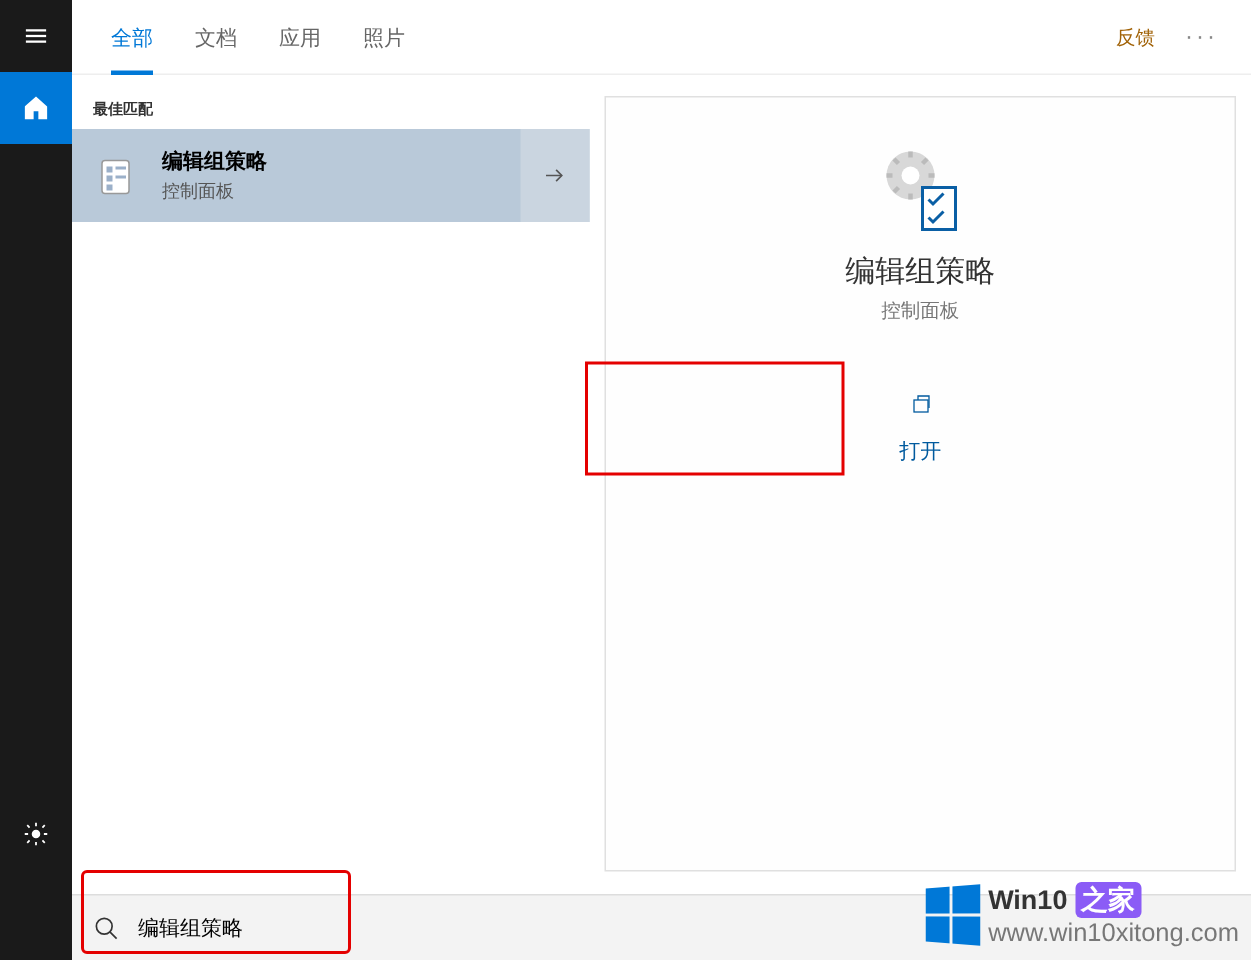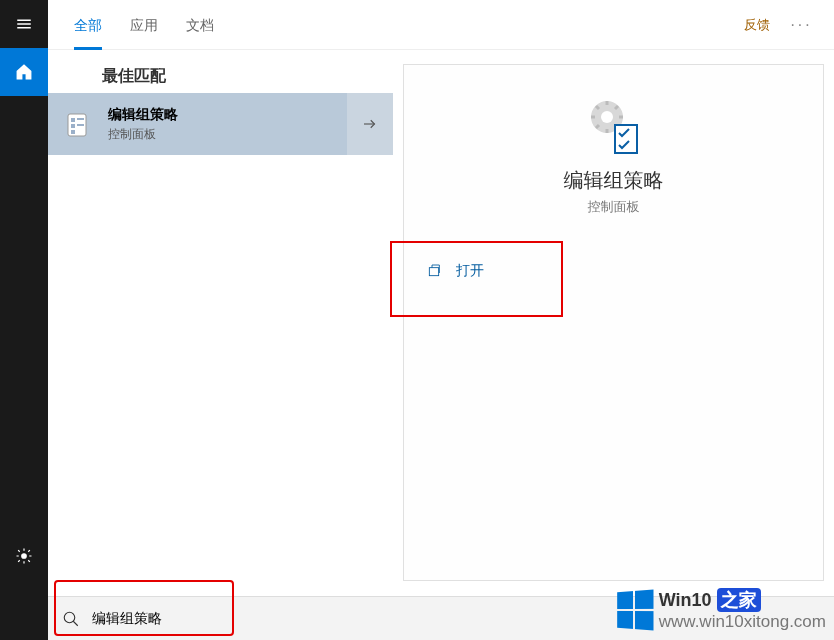--- a/index.html
+++ b/index.html
@@ -18,56 +18,56 @@
     .tab { padding: 0 14px; font-size: 14px; color: #666; cursor: pointer; height: 48px; line-height: 48px; position: relative; }
     .tab.active { color: #0078d7; }
     .tab.active::after { content: ""; position: absolute; bottom: -1px; left: 14px; right: 14px; height: 3px; background: #0078d7; }
     .tab-more { display: flex; align-items: center; gap: 4px; }
     .spacer { flex: 1; }
     .tab-right { font-size: 13px; color: #a16207; padding: 0 10px; cursor: pointer; }
     .tab-ellipsis { font-size: 16px; color: #888; padding: 0 10px; cursor: pointer; letter-spacing: 2px; }
     
     .content { display: flex; height: 545px; }
     .results { width: 345px; padding-top: 10px; }
-    .section-header { font-size: 16px; font-weight: bold; color: #333; padding: 6px 14px; margin-left: 40px; }
+    .section-header { font-size: 10px; font-weight: bold; color: #333; padding: 6px 14px; }
     .result-item { display: flex; align-items: center; height: 62px; padding: 0 12px; background: #b9c9d9; position: relative; cursor: pointer; }
     .result-icon { width: 36px; height: 36px; margin-right: 12px; display: flex; align-items: center; justify-content: center; }
     .result-icon svg { width: 32px; height: 32px; }
     .result-text { flex: 1; }
     .result-title { font-size: 14px; font-weight: bold; color: #000; }
     .result-sub { font-size: 12px; color: #555; margin-top: 2px; }
     .result-arrow { width: 46px; height: 62px; background: #cad5e0; display: flex; align-items: center; justify-content: center; position: absolute; right: 0; top: 0; }
     .result-arrow svg { width: 18px; height: 18px; stroke: #555; fill: none; stroke-width: 1.5; }
     
     .details { flex: 1; padding: 14px 10px 14px 10px; }
     .details-card { background: #fefefe; border: 1px solid #e0e0e0; height: 100%; padding-top: 30px; position: relative; }
     .detail-icon { display: flex; justify-content: center; margin-bottom: 12px; }
     .detail-icon svg { width: 54px; height: 60px; }
     .detail-title { text-align: center; font-size: 20px; color: #333; font-weight: 400; }
     .detail-sub { text-align: center; font-size: 13px; color: #777; margin-top: 4px; }
     .detail-actions { margin-top: 36px; }
-    .detail-action { display: flex; align-items: center; gap: 14px; padding: 10px 22px; font-size: 14px; color: #005a9e; cursor: pointer; }
+    .detail-action { display: flex; align-items: center; gap: 14px; padding: 10px 22px; font-size: 14px; color: #005a9e; cursor: pointer; flex-direction: column; }
     .detail-action svg { width: 16px; height: 16px; fill: none; stroke: #005a9e; stroke-width: 1.3; }
     
     .redbox1 { position: absolute; border: 2px solid #e40000; pointer-events: none; left: -14px; top: 176px; width: 173px; height: 76px; }
     
     .searchbar { position: absolute; bottom: 0; left: 48px; right: 0; height: 44px; background: #f3f3f3; display: flex; align-items: center; padding: 0 14px; border-top: 1px solid #ddd; }
     .search-icon { width: 18px; height: 18px; margin-right: 12px; }
     .search-icon svg { width: 18px; height: 18px; fill: none; stroke: #333; stroke-width: 1.5; }
     .search-input { border: none; background: transparent; outline: none; font-size: 14px; flex: 1; color: #000; }
     
     .redbox2 { position: absolute; border: 2px solid #e40000; pointer-events: none; left: 54px; bottom: 4px; width: 180px; height: 56px; border-radius: 4px; }
     
     .watermark { position: absolute; right: 8px; bottom: 8px; display: flex; align-items: center; gap: 6px; pointer-events: none; }
     .wm-logo { display: grid; grid-template-columns: 1fr 1fr; grid-template-rows: 1fr 1fr; gap: 2px; width: 38px; height: 38px; transform: perspective(80px) rotateY(-18deg); }
     .wm-logo div { background: #0078d7; }
     .wm-text { color: #333; }
     .wm-text .l1 { font-size: 18px; font-weight: 700; }
     .wm-text .l2 { font-size: 17px; color: #777; }
-    .zhi { display: inline-block; background: #1d4ed8; color: #fff; border-radius: 4px; padding: 0 4px; }
+    .zhi { display: inline-block; background: #8b5cf6; color: #fff; border-radius: 4px; padding: 0 4px; }
   </style>
 </head>
 <body>
 
 <div class="sidebar">
   <div class="sidebar-top">
     <div class="sidebar-btn">
       <svg viewBox="0 0 24 24">
           <rect x="3" y="6" width="18" height="2"></rect>
           <rect x="3" y="11" width="18" height="2"></rect>
@@ -86,22 +86,23 @@
           <circle cx="12" cy="12" r="3"></circle>
           <path d="M12 2v3M12 19v3M4.2 4.2l2.1 2.1M17.7 17.7l2.1 2.1M2 12h3M19 12h3M4.2 19.8l2.1-2.1M17.7 6.3l2.1-2.1"></path>
         </svg>
     </div>
   </div>
 </div>
 
 <div class="main">
   <div class="tabs">
     <div class="tab active">全部</div>
+    <div class="tab">文档</div>
     <div class="tab">应用</div>
-    <div class="tab">文档</div>
+    <div class="tab">照片</div>
     <div class="spacer"></div>
     <div class="tab-right">反馈</div>
     <div class="tab-ellipsis">···</div>
   </div>
 
   <div class="content">
     <div class="results">
       <div class="section-header">最佳匹配</div>
       <div class="result-item">
         <div class="result-icon">

